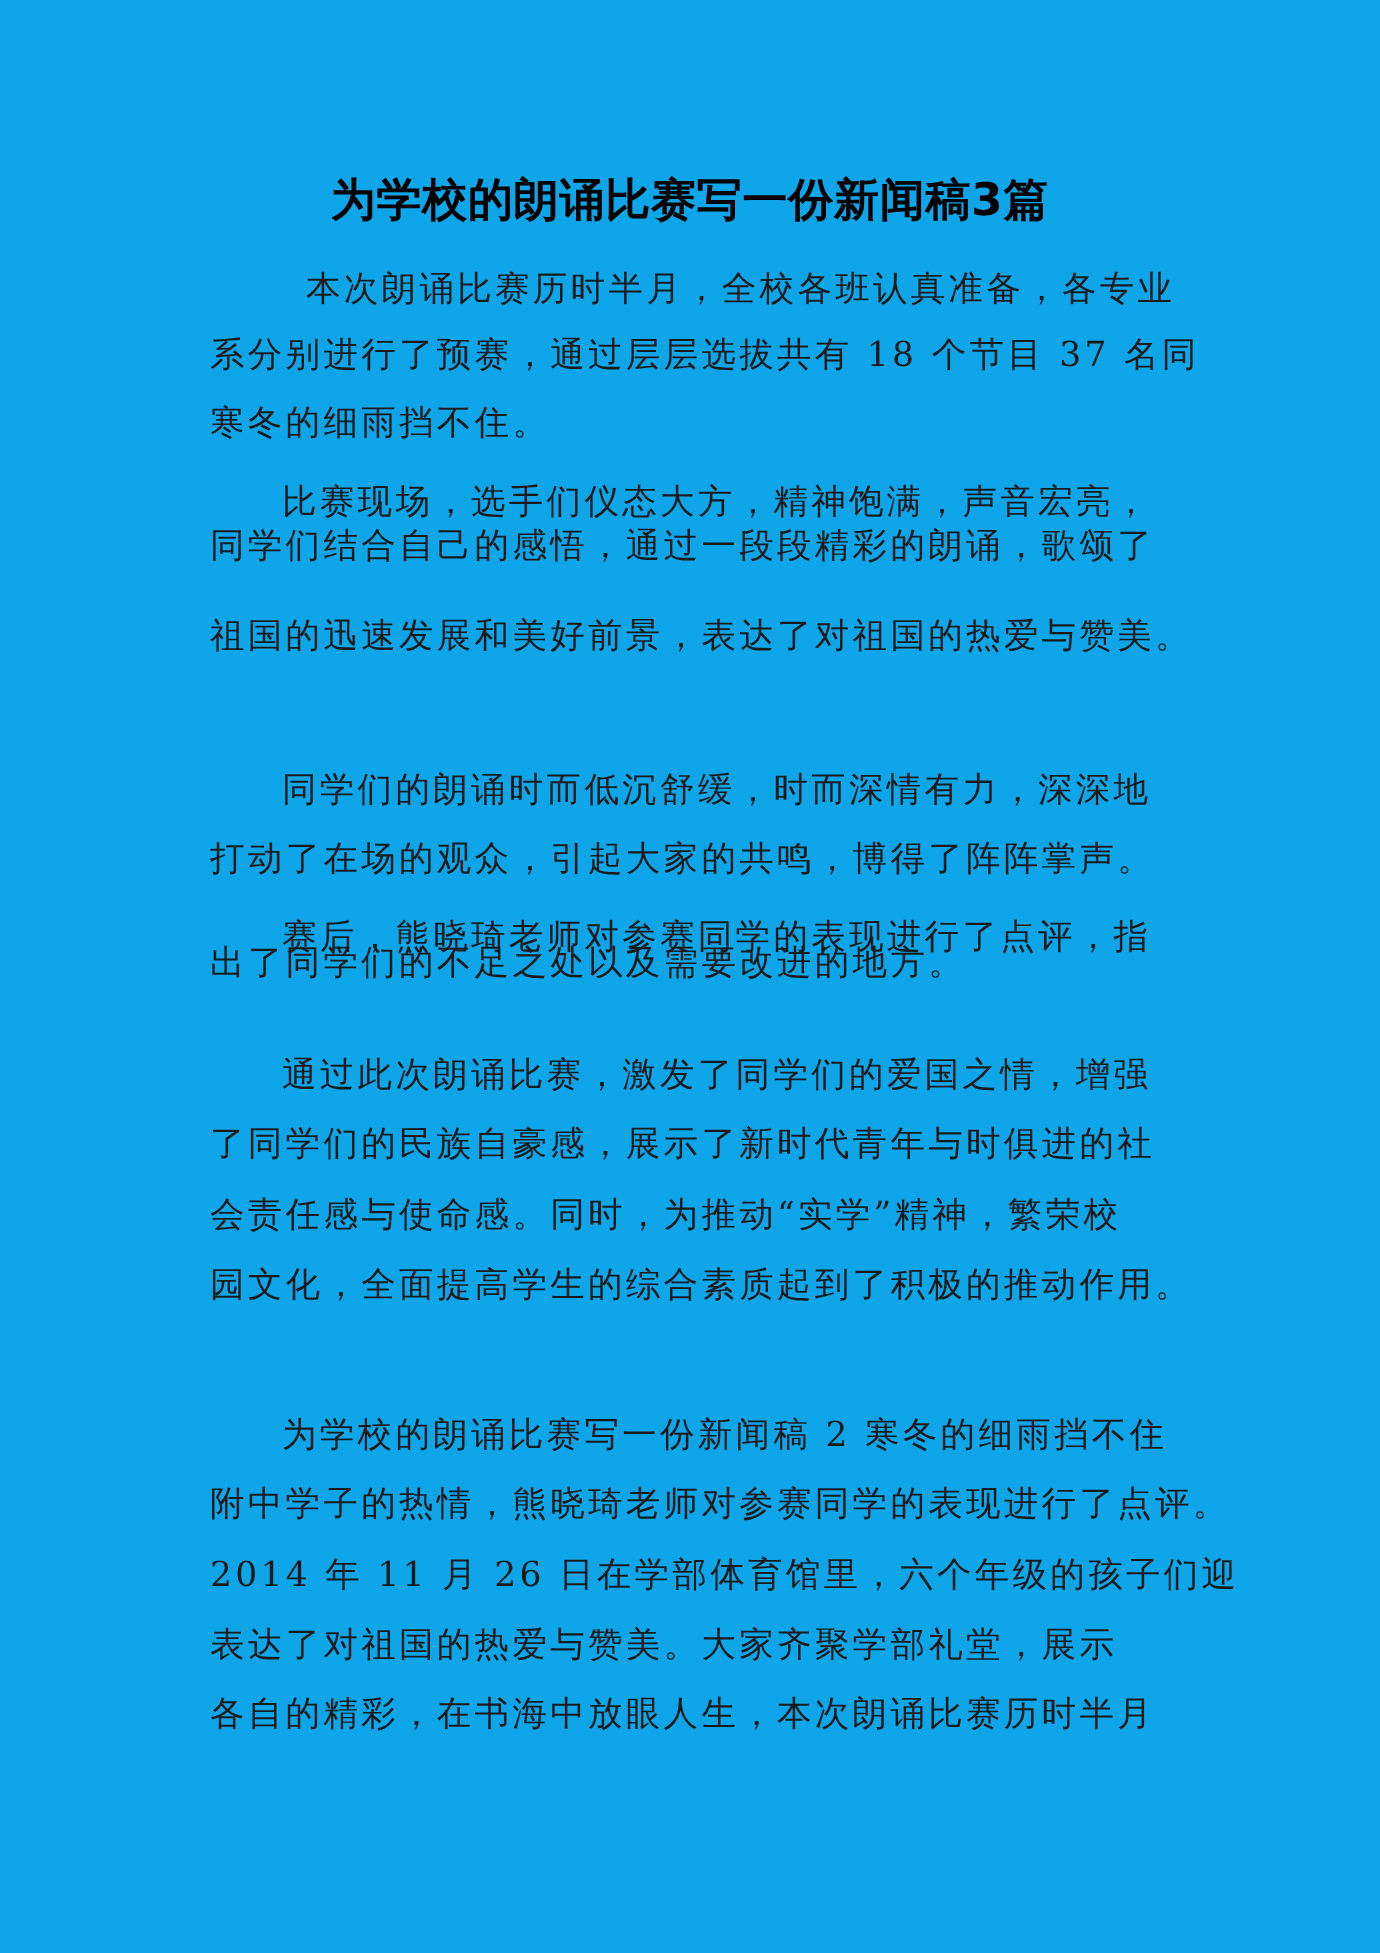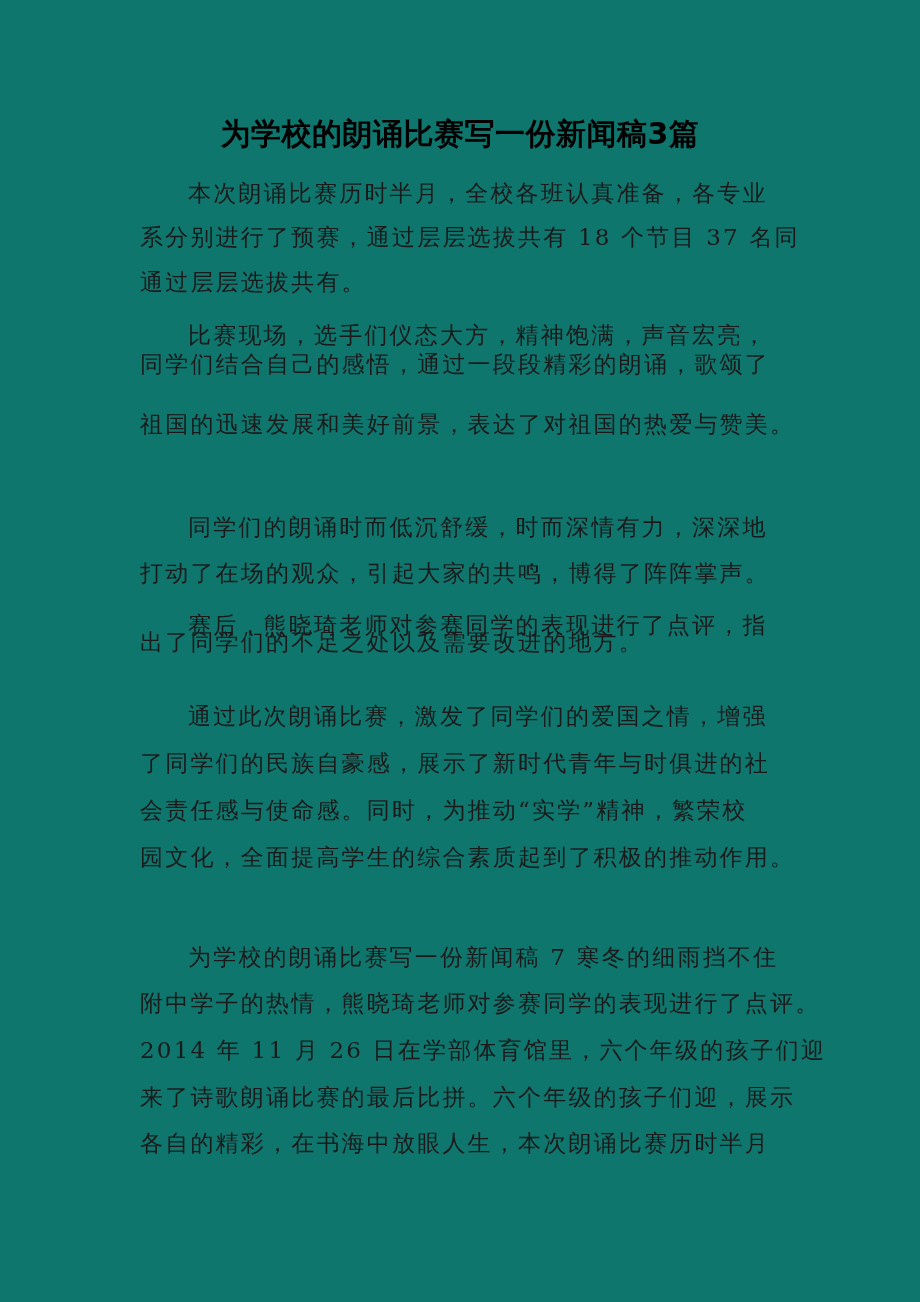--- a/index.html
+++ b/index.html
@@ -13,21 +13,21 @@
       position: relative;
       overflow: hidden;
       color: #111111;
     }
     .page {
       position: absolute;
       left: 0;
       top: 0;
       width: 920px;
       height: 1302px;
-      background: #0f766e;
+      background: #0ea5e9;
     }
     .title {
       position: absolute;
       left: 0;
       width: 920px;
       top: 112px;
       text-align: center;
       font-family: "DejaVu Sans", sans-serif;
       font-weight: bold;
       font-size: 30px;
@@ -49,23 +49,23 @@
     }
     .indent { left: 188px; }
   </style>
 </head>
 <body>
 
 <div class="page">
   <div class="title">为学校的朗诵比赛写一份新闻稿3篇</div>
 
   <div>
-    <div class="line indent" style="top:171px;">本次朗诵比赛历时半月，全校各班认真准备，各专业</div>
+    <div class="line indent" style="top:171px;margin-left:16px;">本次朗诵比赛历时半月，全校各班认真准备，各专业</div>
     <div class="line" style="top:215px;">系分别进行了预赛，通过层层选拔共有 18 个节目 37 名同</div>
-    <div class="line" style="top:260px;">通过层层选拔共有。</div>
+    <div class="line" style="top:260px;">寒冬的细雨挡不住。</div>
   </div>
 
   <div>
     <div class="line indent" style="top:313px;">比赛现场，选手们仪态大方，精神饱满，声音宏亮，</div>
     <div class="line" style="top:342px;">同学们结合自己的感悟，通过一段段精彩的朗诵，歌颂了</div>
     <div class="line" style="top:402px;">祖国的迅速发展和美好前景，表达了对祖国的热爱与赞美。</div>
   </div>
 
   <div>
     <div class="line indent" style="top:505px;">同学们的朗诵时而低沉舒缓，时而深情有力，深深地</div>
@@ -78,19 +78,19 @@
   </div>
 
   <div>
     <div class="line indent" style="top:696px;font-family:Liberation Mono, monospace;">通过此次朗诵比赛，激发了同学们的爱国之情，增强</div>
     <div class="line" style="top:741px;">了同学们的民族自豪感，展示了新时代青年与时俱进的社</div>
     <div class="line" style="top:788px;">会责任感与使命感。同时，为推动“实学”精神，繁荣校</div>
     <div class="line" style="top:835px;">园文化，全面提高学生的综合素质起到了积极的推动作用。</div>
   </div>
 
   <div>
-    <div class="line indent" style="top:935px;">为学校的朗诵比赛写一份新闻稿 7 寒冬的细雨挡不住</div>
+    <div class="line indent" style="top:935px;">为学校的朗诵比赛写一份新闻稿 2 寒冬的细雨挡不住</div>
     <div class="line" style="top:981px;">附中学子的热情，熊晓琦老师对参赛同学的表现进行了点评。</div>
     <div class="line" style="top:1028px;">2014 年 11 月 26 日在学部体育馆里，六个年级的孩子们迎</div>
-    <div class="line" style="top:1075px;">来了诗歌朗诵比赛的最后比拼。六个年级的孩子们迎，展示</div>
+    <div class="line" style="top:1075px;">表达了对祖国的热爱与赞美。大家齐聚学部礼堂，展示</div>
     <div class="line" style="top:1121px;">各自的精彩，在书海中放眼人生，本次朗诵比赛历时半月</div>
   </div>
 </div>
 
 </body></html>

